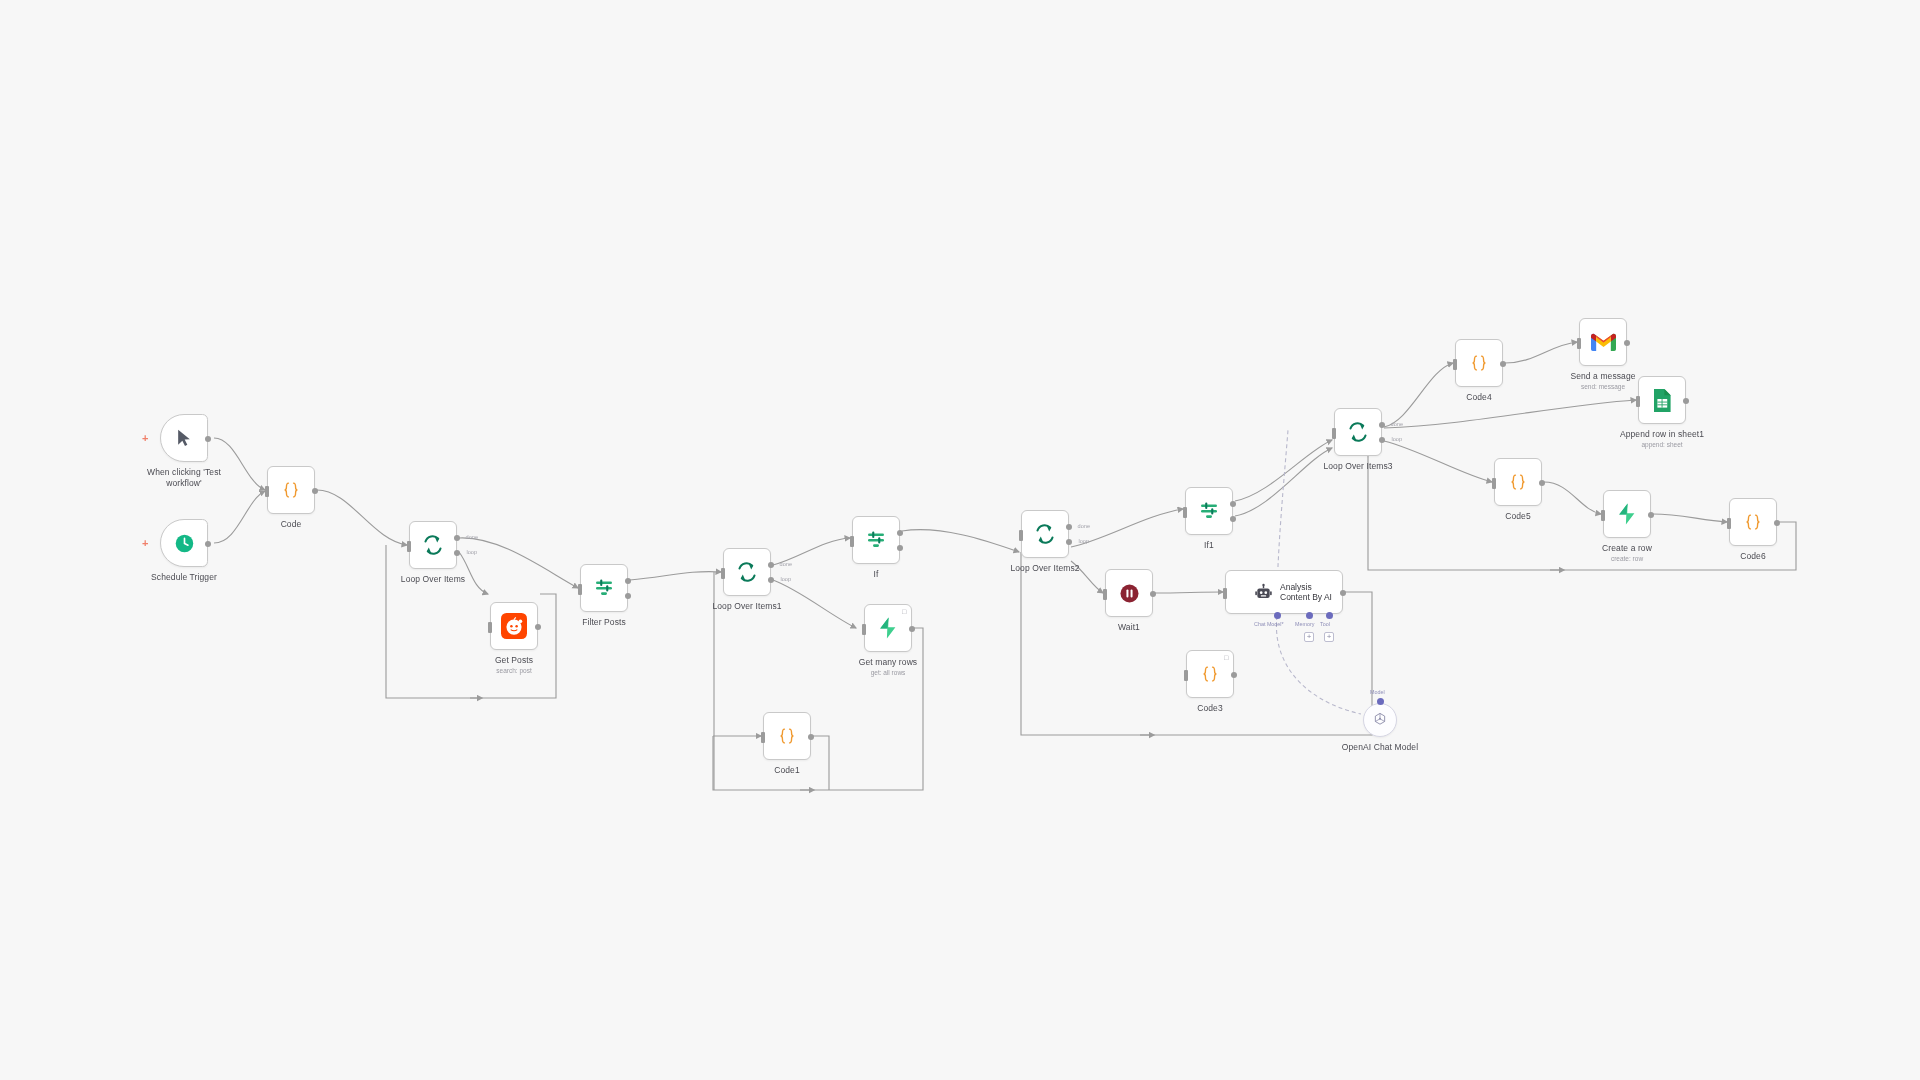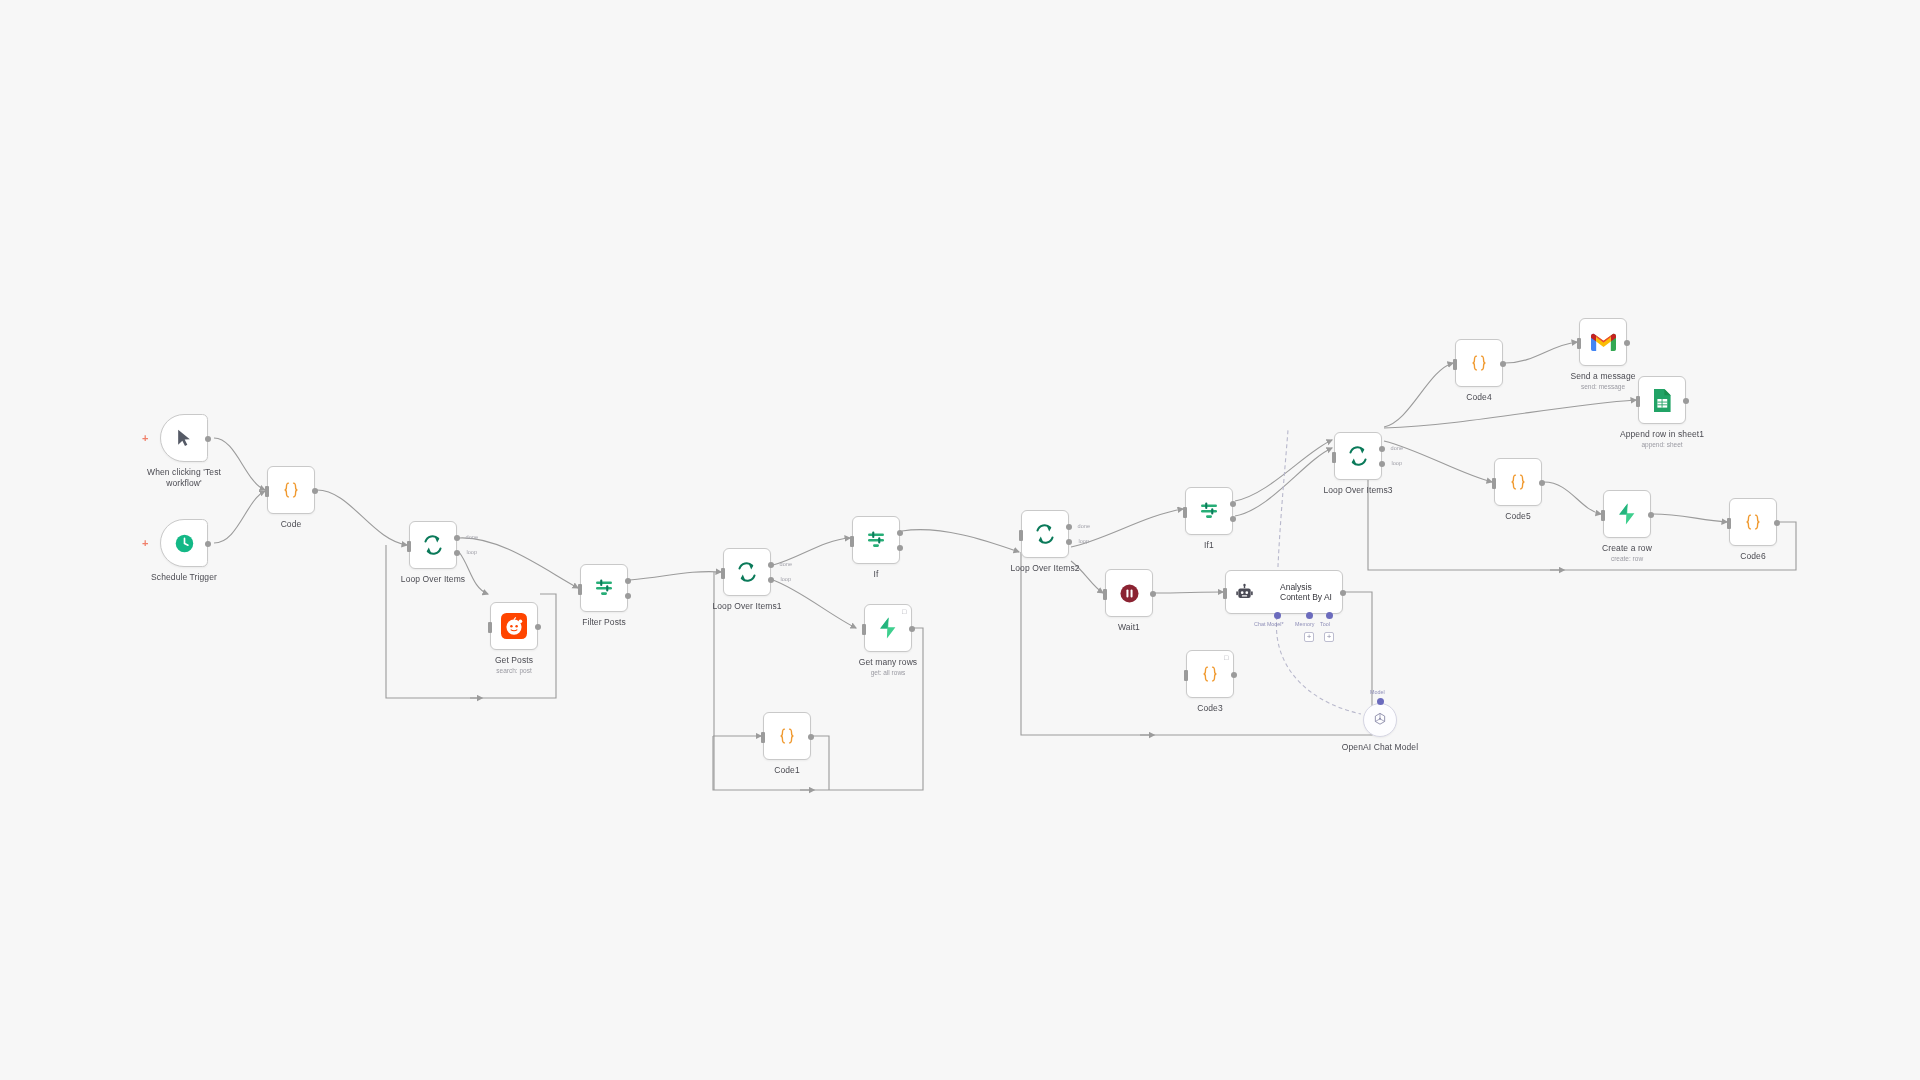--- a/index.html
+++ b/index.html
@@ -32,21 +32,21 @@
     align-items: center;
     justify-content: center;
     box-shadow: 0 1px 2px rgba(0,0,0,.05);
   }
   .node.trigger {
     border-top-left-radius: 26px;
     border-bottom-left-radius: 26px;
   }
   .node.wide {
     width: 118px; height: 44px;
-    justify-content: space-between;
+    justify-content: flex-end;
     padding-left: 9px;
     gap: 7px;
   }
   .node.round {
     width: 34px; height: 34px;
     border-radius: 50%;
     background: #fdfdff;
     border: 1px solid #d6d6e4;
   }
   .node-label {
@@ -421,21 +421,21 @@
     <span class="sub-port-label" style="left:6px;top:-15px;">Model</span>
     <svg class="icon" width="18" height="18" viewBox="0 0 24 24">
       <path d="M12 3.2 L18.2 6.8 L18.2 14 L12 17.6 L5.8 14 L5.8 6.8 Z" stroke="#8a8aa8" stroke-width="1.2" fill="none"></path>
       <path d="M12 3.2 L12 10.4 L18.2 14" stroke="#8a8aa8" stroke-width="1" fill="none"></path>
       <path d="M12 10.4 L5.8 14" stroke="#8a8aa8" stroke-width="1" fill="none"></path>
       <circle cx="12" cy="10.4" r="1.3" fill="#8a8aa8"></circle>
     </svg>
     <span class="node-label">OpenAI Chat Model</span>
   </div>
 
-  <div class="node" style="left:1334px;top:432px;">
+  <div class="node" style="left:1334px;top:408px;">
     <span class="port in" style="left:-3px;top:19px;"></span>
     <svg class="icon" width="24" height="24" viewBox="0 0 24 24">
       <path d="M4.5 8.5 A7.5 7.5 0 0 1 17 5.5" stroke="#0b7a5a" stroke-width="2.1" fill="none" stroke-linecap="round"></path>
       <path d="M19.5 15.5 A7.5 7.5 0 0 1 7 18.5" stroke="#0b7a5a" stroke-width="2.1" fill="none" stroke-linecap="round"></path>
       <path d="M13.5 3.2 L18.4 5.4 L16.2 9.6 Z" fill="#0b7a5a"></path>
       <path d="M10.5 20.8 L5.6 18.6 L7.8 14.4 Z" fill="#0b7a5a"></path>
     </svg>
     <span class="port" style="right:-4px;top:13px;"></span>
     <span class="port-label" style="right:-22px;top:12px;">done</span>
     <span class="port" style="right:-4px;top:28px;"></span>

